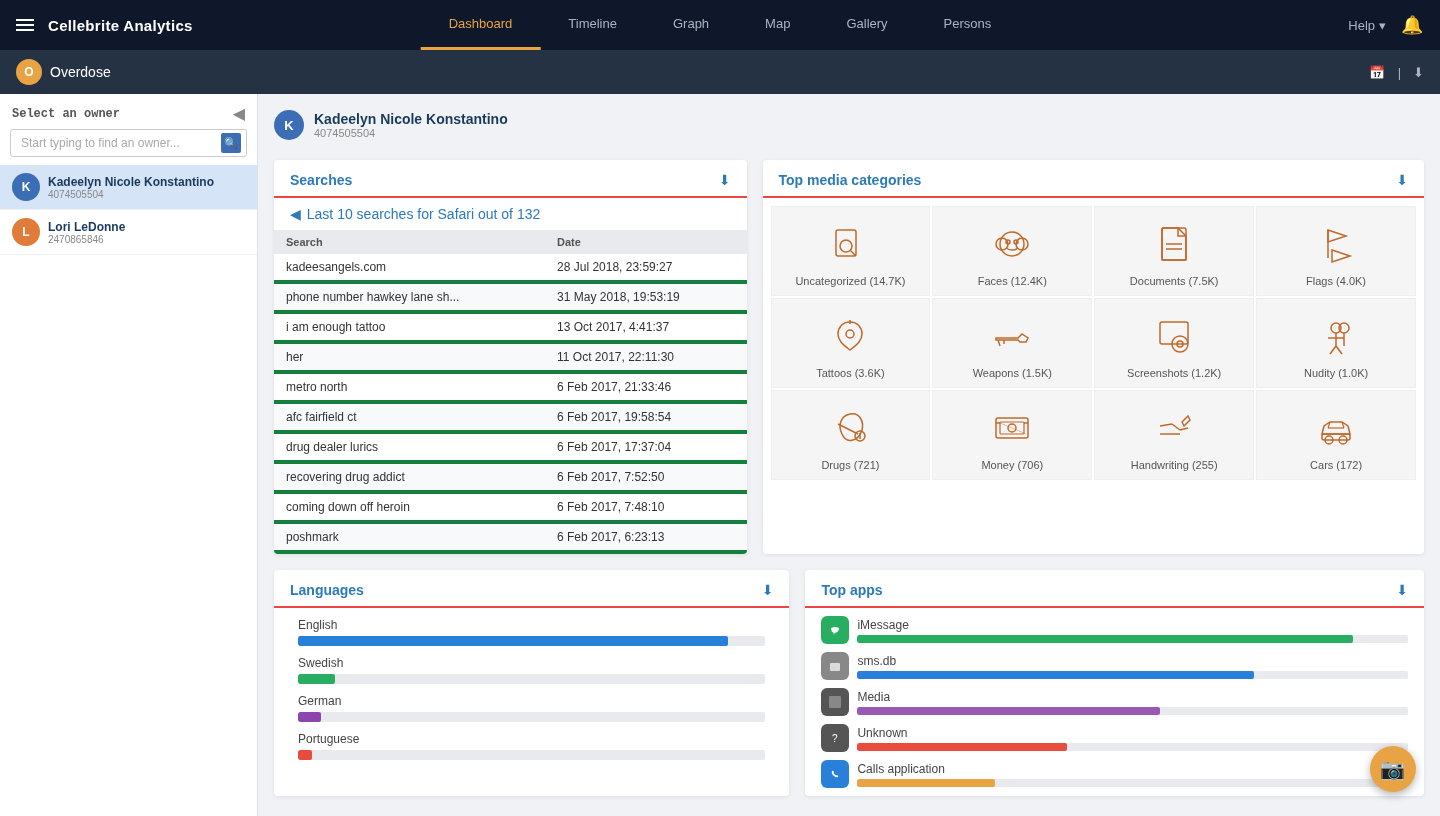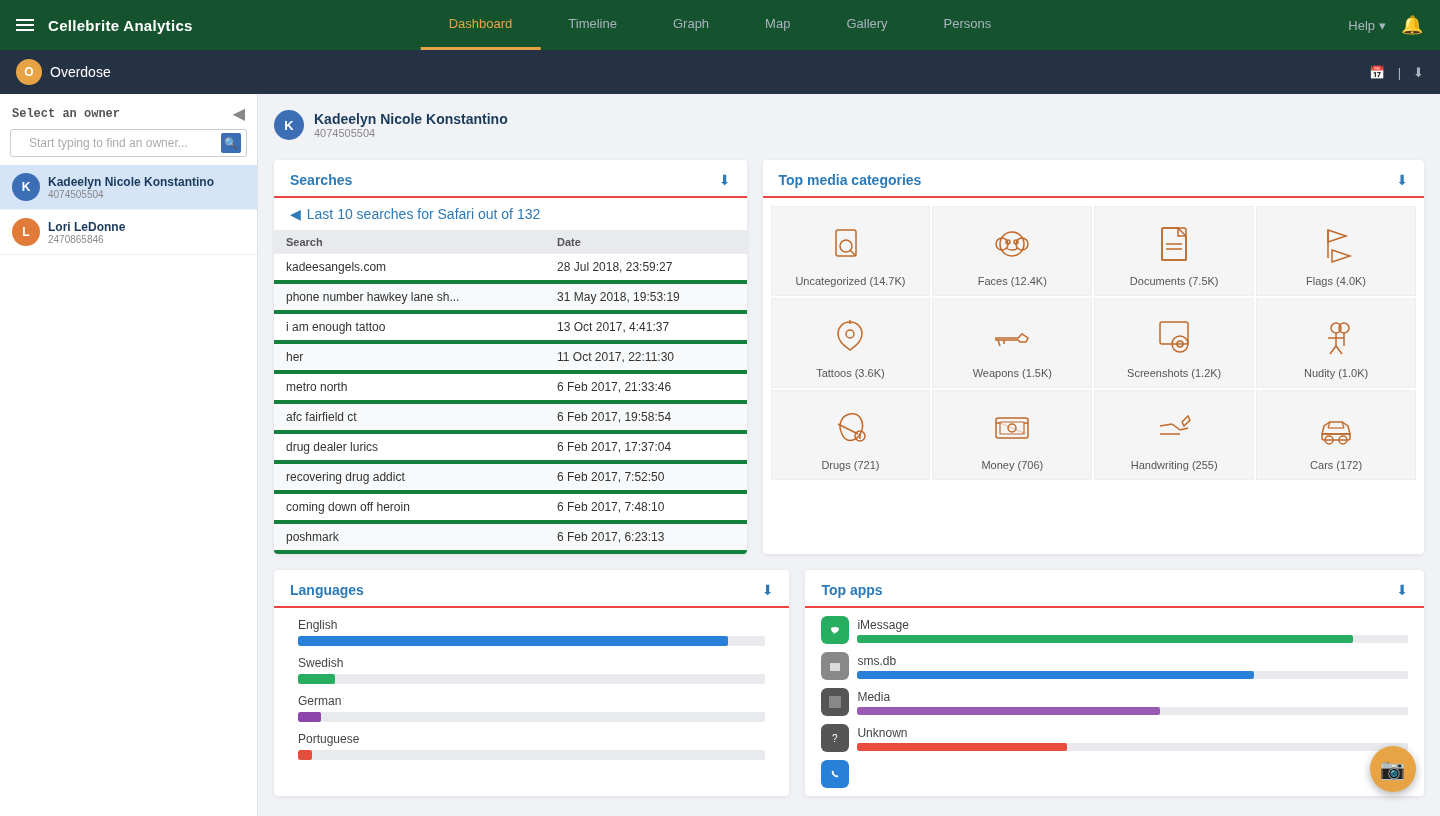--- a/index.html
+++ b/index.html
@@ -1,20 +1,20 @@
 <!DOCTYPE html>
 <html><head>
   <meta charset="utf-8">
   <style>
     * { box-sizing: border-box; margin: 0; padding: 0; }
     body { font-family: 'Segoe UI', Arial, sans-serif; background: #f0f2f5; color: #333; font-size: 13px; overflow: hidden; height: 816px; width: 1440px; }
 
     
     .top-nav {
-      background: #14532d;
+      background: #0f172a;
       height: 50px;
       display: flex;
       align-items: center;
       padding: 0 16px;
       position: relative;
     }
     .nav-menu-btn {
       display: flex; flex-direction: column; gap: 3px; cursor: pointer; margin-right: 14px;
     }
     .nav-menu-btn span { width: 18px; height: 2px; background: #fff; display: block; }
@@ -45,21 +45,21 @@
     .main-layout { display: flex; height: calc(816px - 94px); }
 
     
     .sidebar {
       width: 258px; min-width: 258px; background: #fff; border-right: 1px solid #dde1e7; display: flex; flex-direction: column; overflow-y: auto;
     }
     .sidebar-header { padding: 10px 12px 6px; display: flex; align-items: center; justify-content: space-between; }
     .sidebar-title { font-size: 12px; color: #555; font-weight: 600; font-family: Liberation Mono, monospace; }
     .sidebar-collapse { color: #888; cursor: pointer; font-size: 16px; }
     .search-box { margin: 0 10px 8px; position: relative; }
-    .search-box input { width: 100%; padding: 6px 30px 6px 18px; border: 1px solid #ccc; border-radius: 3px; font-size: 12px; color: #555; background: #fff; }
+    .search-box input { width: 100%; padding: 6px 30px 6px 10px; border: 1px solid #ccc; border-radius: 3px; font-size: 12px; color: #555; background: #fff; }
     .search-box input::placeholder { color: #aaa; }
     .search-icon-btn { position: absolute; right: 6px; top: 50%; transform: translateY(-50%); background: #3b6eb5; border: none; width: 20px; height: 20px; display: flex; align-items: center; justify-content: center; cursor: pointer; border-radius: 2px; color: #fff; font-size: 11px; }
     .owner-item { padding: 8px 12px; cursor: pointer; display: flex; align-items: center; gap: 8px; border-bottom: 1px solid #f0f0f0; }
     .owner-item.active { background: #d6e4f7; }
     .owner-avatar { width: 28px; height: 28px; border-radius: 50%; display: flex; align-items: center; justify-content: center; font-size: 12px; font-weight: bold; color: #fff; flex-shrink: 0; }
     .owner-info { display: flex; flex-direction: column; }
     .owner-name { font-size: 12px; font-weight: 600; color: #1a3a5c; }
     .owner-id { font-size: 10px; color: #888; }
 
     
@@ -510,20 +510,26 @@
       </div>
     </div>
   </div>
             <div class="app-item">
     <div class="app-icon-box" style="background:#2980d9;">
                 <svg width="16" height="16" viewBox="0 0 16 16">
                   <circle cx="8" cy="8" r="7" fill="#2980d9"></circle>
                   <path d="M5 5 Q6 4 7 6 L6.5 7 Q8 9 9.5 9.5 L10 9 Q12 10 11 11 Q9 12 7 10 Q4 8 5 5Z" fill="#fff"></path>
                 </svg>
               </div>
+    <div class="app-info">
+      <div class="app-name">Calls application</div>
+      <div class="app-bar-bg">
+        <div class="app-bar" style="width:25%;background:#e8a444;"></div>
+      </div>
+    </div>
   </div>
           </div>
       </div>
     </div>
   </div>
 </div>
 
 <div class="fab">📷</div>
 
 </body></html>

